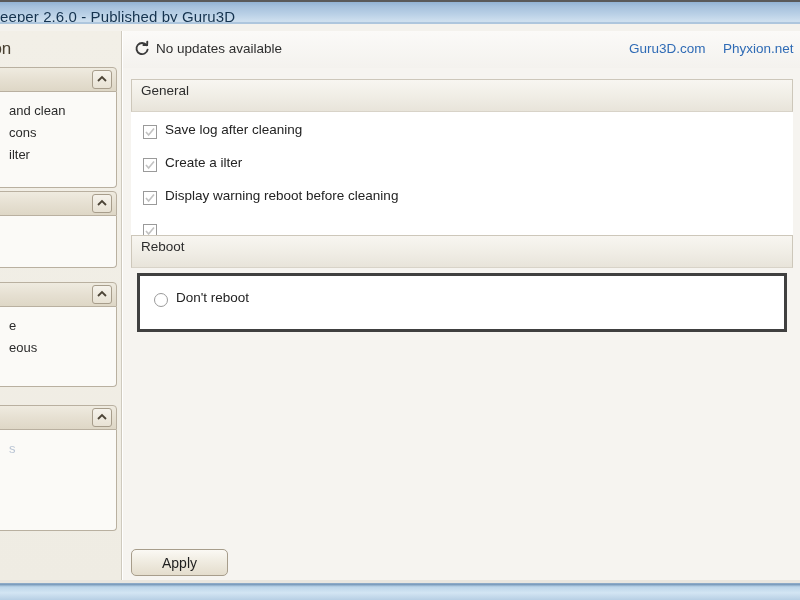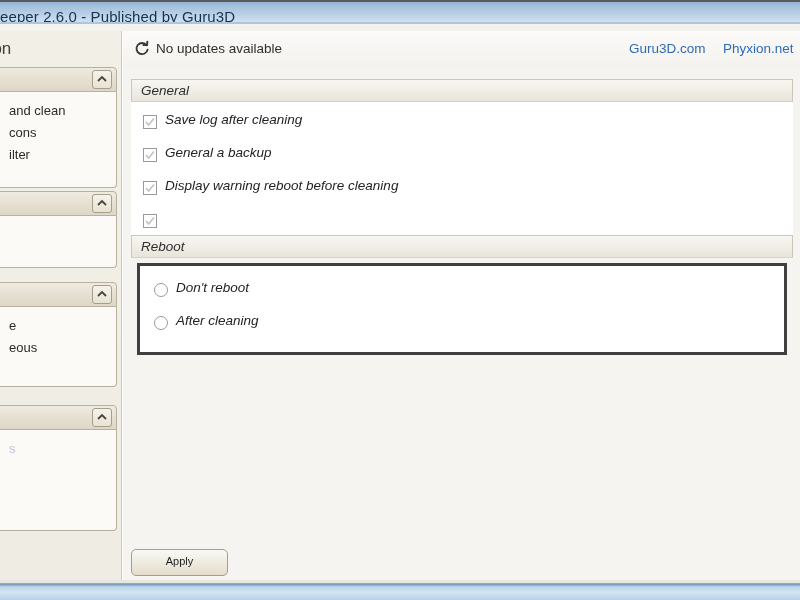--- a/index.html
+++ b/index.html
@@ -187,42 +187,40 @@
   .link.phyxion { left: 600px; }
 
   
   .groupbox {
     position: absolute;
     left: 8px;
     width: 662px;
     box-sizing: border-box;
   }
   .groupbox-header {
-    height: 23px;
+    height: 33px;
     background: linear-gradient(to bottom, #f8f6f1 0%, #efece4 60%, #e8e4da 100%);
     border: 1px solid #cdc7ba;
     border-bottom: 1px solid #d8d3c8;
     box-sizing: border-box;
     position: relative;
-    font-style: italic;
   }
   .groupbox-header .gb-label {
     position: absolute;
     left: 9px;
     top: 3px;
     font-size: 13.5px;
     color: #2d2d2d;
     white-space: nowrap;
   }
   .groupbox-body {
     background: #ffffff;
     border: 1px solid #d6d1c6;
     border-top: none;
     box-sizing: border-box;
-    font-style: italic;
   }
   .groupbox.general .groupbox-body {
     background: #ffffff;
     border: none;
     padding: 6px 0 6px 0;
   }
   .groupbox.reboot .groupbox-body {
     background: #ffffff;
     border: 3px solid #404040;
     margin: 5px 6px 6px 6px;
@@ -295,21 +293,21 @@
     border-radius: 5px;
     background: linear-gradient(to bottom, #fbf9f4 0%, #f0ece1 45%, #e4ddcd 100%);
     box-sizing: border-box;
     cursor: pointer;
   }
   .apply-button .btn-label {
     position: absolute;
     left: 0; right: 0;
     top: 5px;
     text-align: center;
-    font-size: 11px;
+    font-size: 14px;
     color: #1f1f1f;
   }
 
   
   .footer {
     position: absolute;
     left: 0; top: 583px;
     width: 800px;
     height: 17px;
     background: linear-gradient(to bottom, #6f91b4 0%, #bdd6ea 18%, #d3e5f3 55%, #b7cfe4 100%);
@@ -428,21 +426,21 @@
             </span>
             <span class="option-label">Save log after cleaning</span>
           </div>
 
           <div class="option-row">
             <span class="checkbox">
               <svg width="12" height="12" viewBox="0 0 12 12">
                   <polyline points="2,6 4.6,9 10,2.5" fill="none" stroke="#c2c2c2" stroke-width="1.6"></polyline>
                 </svg>
             </span>
-            <span class="option-label">General a backup</span>
+            <span class="option-label">Create a ilter</span>
           </div>
 
           <div class="option-row">
             <span class="checkbox">
               <svg width="12" height="12" viewBox="0 0 12 12">
                   <polyline points="2,6 4.6,9 10,2.5" fill="none" stroke="#c2c2c2" stroke-width="1.6"></polyline>
                 </svg>
             </span>
             <span class="option-label">Display warning reboot before cleaning</span>
           </div>
@@ -463,24 +461,20 @@
           <span class="gb-label">Reboot</span>
         </div>
         <div class="groupbox-body">
 
           <div class="option-row">
             <span class="radio"></span>
             <span class="radio-label">Don't reboot</span>
           </div>
 
 
-          <div class="option-row">
-            <span class="radio"></span>
-            <span class="radio-label">After cleaning</span>
-          </div>
 
         </div>
       </div>
 
       <div class="apply-button">
         <span class="btn-label">Apply</span>
       </div>
 
     </div>
   </div>

